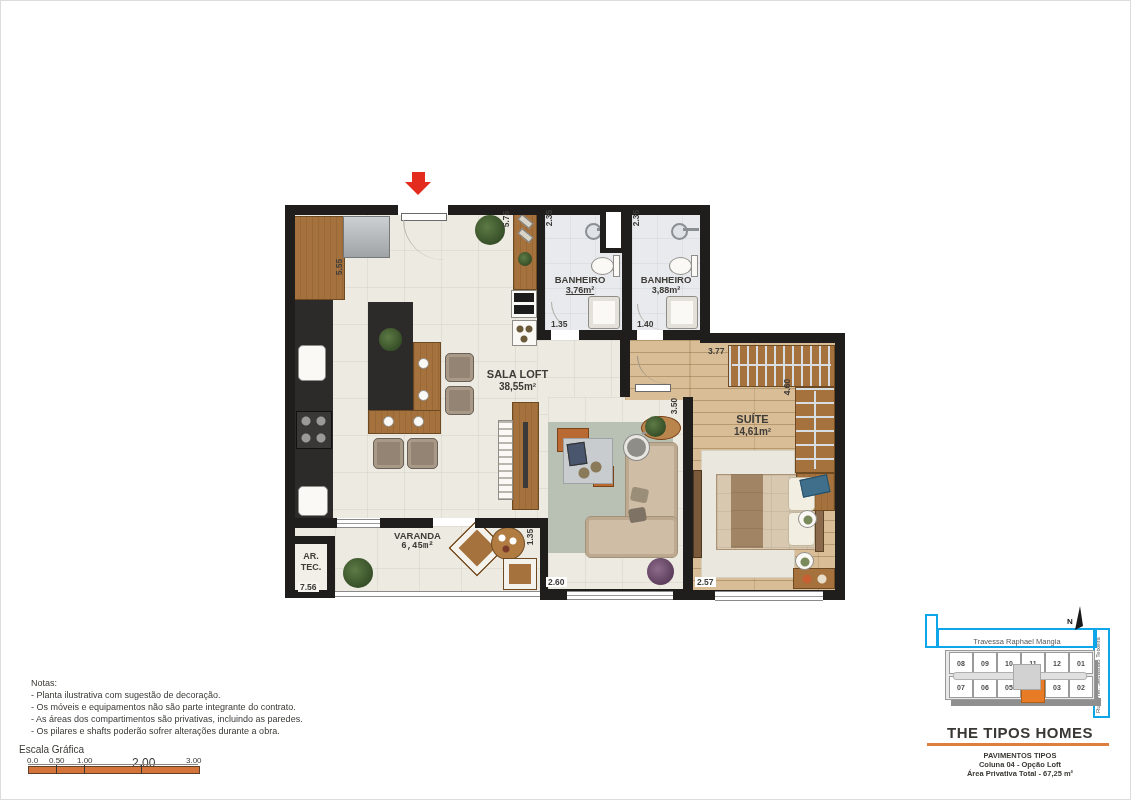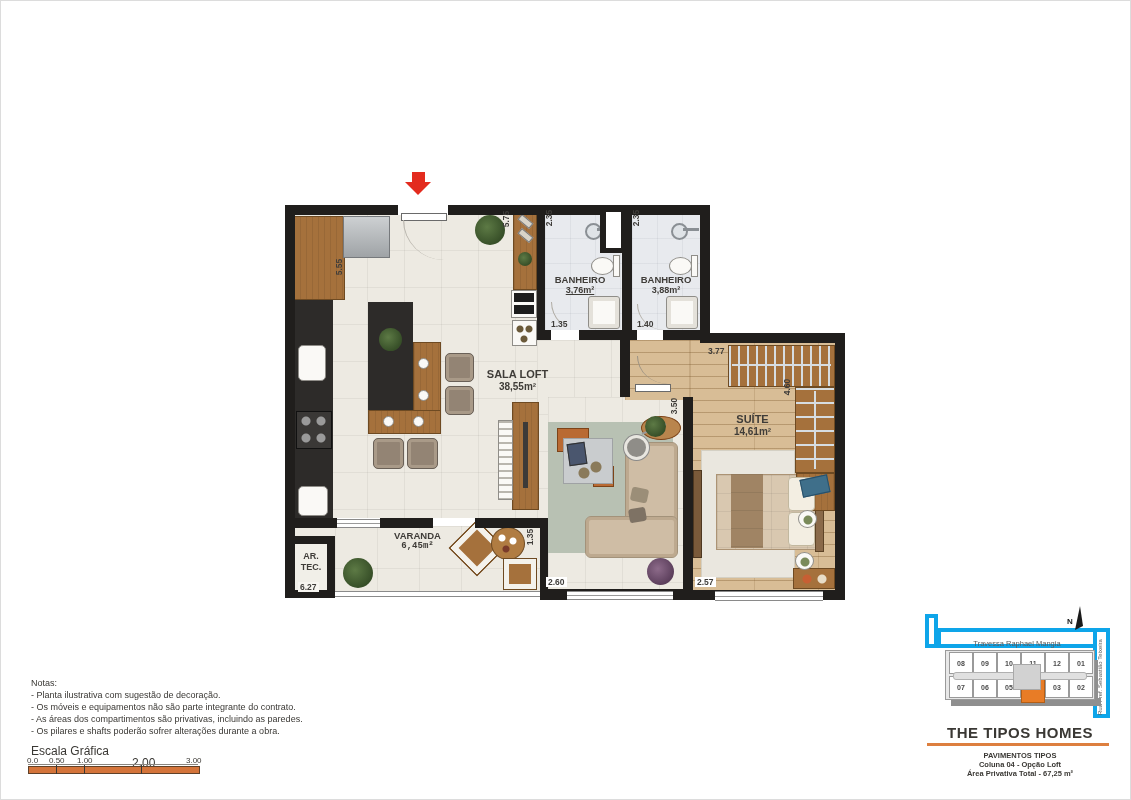--- a/index.html
+++ b/index.html
@@ -32,21 +32,21 @@
   .sofa{background:#cfbda5;border:1px solid #a3927a;border-radius:6px;box-sizing:border-box;z-index:9;}
   .room-label{position:absolute;color:#3f3c38;font-weight:bold;text-align:center;z-index:40;line-height:1.18;}
   .dimh{position:absolute;color:#3f3d3a;font-size:8.5px;font-weight:bold;z-index:40;}
   .dimv{position:absolute;color:#3f3d3a;font-size:8.5px;font-weight:bold;z-index:40;width:30px;text-align:center;
        transform:rotate(-90deg);}
   .hangers{background-image:repeating-linear-gradient(90deg,#d7dde1 0 2px,transparent 2px 9px);}
   .shelves{background-image:repeating-linear-gradient(180deg,#d7dde1 0 2px,transparent 2px 14px);}
   .notes{position:absolute;left:31px;top:678px;color:#3a3834;font-size:9px;line-height:1.33;z-index:40;}
   .kp-cell{position:absolute;width:24px;height:22px;background:#fff;border:1px solid #9a9a9a;box-sizing:border-box;
        font-size:7px;font-weight:bold;color:#4a4a4a;text-align:center;line-height:21px;z-index:6;}
-  .kp-street{color:#5a5a5a;border:4px solid #0ea5e9;box-sizing:border-box;z-index:4;}
+  .kp-street{color:#5a5a5a;border:2px solid #0ea5e9;box-sizing:border-box;z-index:4;}
   .tb-line{position:absolute;left:0;width:190px;text-align:center;font-weight:bold;color:#3a3834;z-index:5;}
 </style>
 </head>
 <body>
 
 <div class="page">
 
   <div class="abs" style="left:285px;top:170px;width:562px;height:440px;">
 
     <div class="abs tile-floor" style="left:8px;top:43px;width:247px;height:305px;"></div>
@@ -230,32 +230,32 @@
     <div class="dimv" style="left:249px;top:43px;">2.35</div>
     <div class="dimv" style="left:336px;top:43px;">2.35</div>
     <div class="dimh" style="left:266px;top:149px;">1.35</div>
     <div class="dimh" style="left:352px;top:149px;">1.40</div>
     <div class="dimh" style="left:423px;top:176px;">3.77</div>
     <div class="dimv" style="left:487px;top:212px;">4.60</div>
     <div class="dimv" style="left:374px;top:231px;">3.50</div>
     <div class="dimv" style="left:230px;top:362px;">1.35</div>
     <div class="dimh" style="left:261px;top:407px;background:#fff;padding:0 2px;z-index:41;">2.60</div>
     <div class="dimh" style="left:410px;top:407px;background:#fff;padding:0 2px;z-index:41;">2.57</div>
-    <div class="dimh" style="left:13px;top:412px;background:#f7f5f0;padding:0 2px;z-index:41;">6.27</div>
+    <div class="dimh" style="left:13px;top:412px;background:#f7f5f0;padding:0 2px;z-index:41;">7.56</div>
   </div>
 
   <div class="notes">
     <div>Notas:</div>
     <div>- Planta ilustrativa com sugestão de decoração.</div>
     <div>- Os móveis e equipamentos não são parte integrante do contrato.</div>
     <div>- As áreas dos compartimentos são privativas, incluindo as paredes.</div>
     <div>- Os pilares e shafts poderão sofrer alterações durante a obra.</div>
   </div>
 
-  <div class="abs" style="left:31px;top:744px;font-size:12px;color:#3a3834;">Escala Gráfica</div>
+  <div class="abs" style="left:19px;top:744px;font-size:10px;color:#3a3834;">Escala Gráfica</div>
   <div class="abs" style="left:27px;top:756px;font-size:8px;color:#3a3834;">0.0</div>
   <div class="abs" style="left:49px;top:756px;font-size:8px;color:#3a3834;">0.50</div>
   <div class="abs" style="left:77px;top:756px;font-size:8px;color:#3a3834;">1.00</div>
   <div class="abs" style="left:132px;top:756px;font-size:12px;color:#3a3834;">2.00</div>
   <div class="abs" style="left:186px;top:756px;font-size:8px;color:#3a3834;">3.00</div>
   <div class="abs" style="left:28px;top:766px;width:170px;height:6px;background:#d4743a;border:1px solid #5f4129;"></div>
   <div class="abs" style="left:56px;top:764px;width:1px;height:10px;background:#3a3834;"></div>
   <div class="abs" style="left:84px;top:764px;width:1px;height:10px;background:#3a3834;"></div>
   <div class="abs" style="left:141px;top:764px;width:1px;height:10px;background:#3a3834;"></div>
   <div class="abs" style="left:28px;top:764px;width:170px;height:1px;background:#8a8680;"></div>

